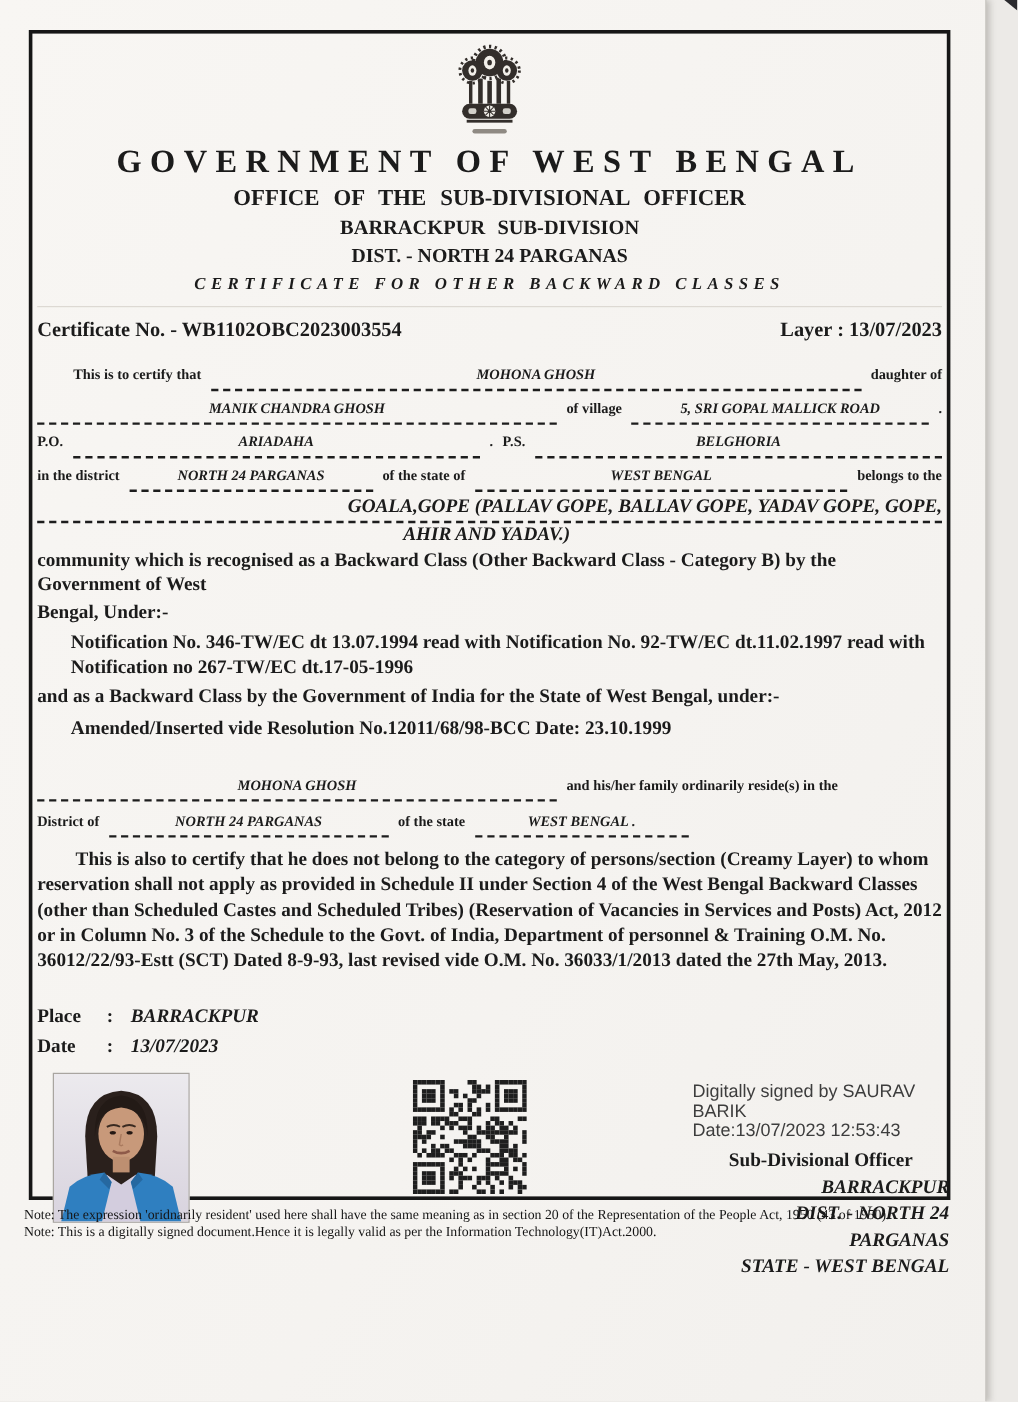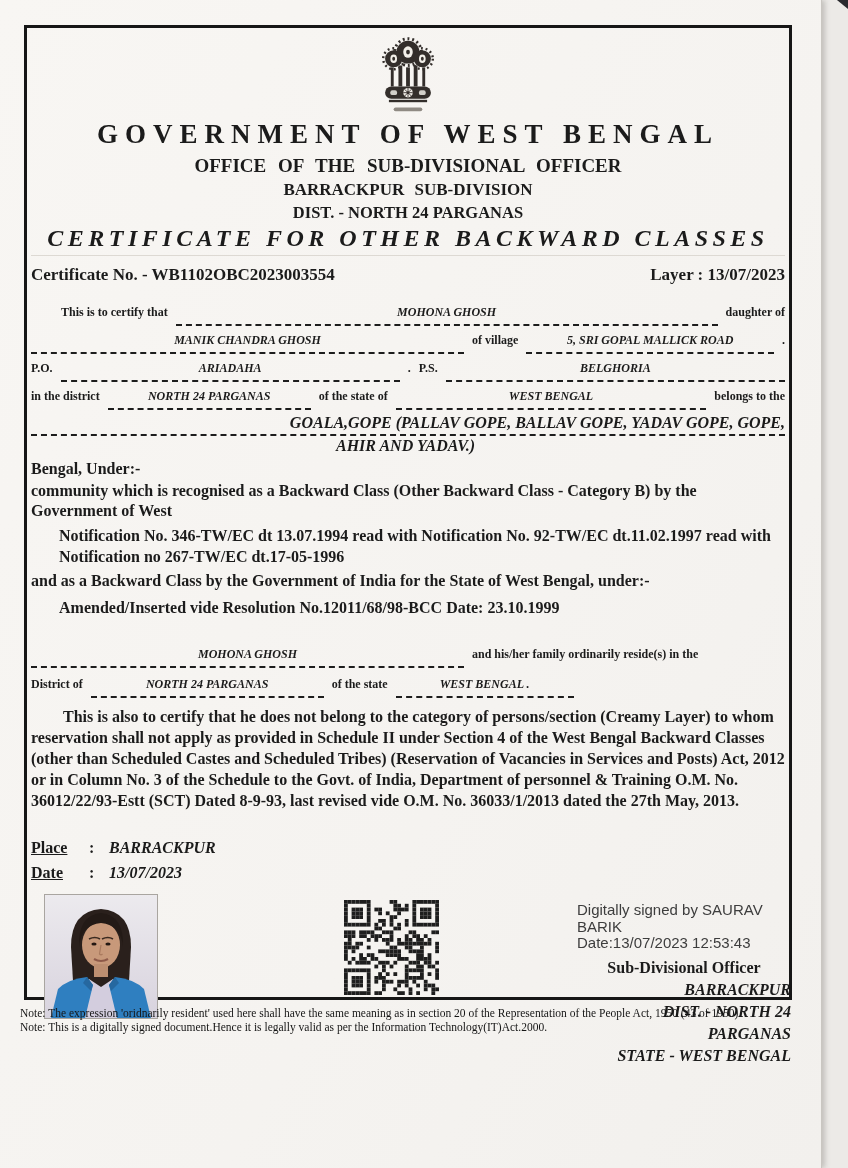--- a/index.html
+++ b/index.html
@@ -22,41 +22,41 @@
   .cert-box{
     position:absolute;left:24px;top:25px;width:768px;height:975px;
     border:3px solid #161616;box-sizing:border-box;padding:0 4px;
   }
   .hdr{text-align:center;}
   .emblem{margin-top:5px;height:84px;}
   .gov-title{margin-top:2px;font-size:27px;line-height:30px;font-weight:700;letter-spacing:7px;}
   .office-line{margin-top:6px;font-size:19px;line-height:21px;font-weight:700;word-spacing:7px;}
   .subdiv-line{margin-top:3px;font-size:17px;line-height:21px;font-weight:700;word-spacing:6px;}
   .dist-line{margin-top:3px;font-size:16.5px;line-height:20px;font-weight:700;}
-  .cert-title{margin-top:4px;font-size:24px;line-height:22px;font-weight:700;font-style:italic;letter-spacing:4.5px;padding-bottom:6px;border-bottom:1px solid #ddd9d3;}
+  .cert-title{margin-top:4px;font-size:14px;line-height:22px;font-weight:700;font-style:italic;letter-spacing:4.5px;padding-bottom:6px;border-bottom:1px solid #ddd9d3;}
   .certno-row{margin-top:8px;display:flex;justify-content:space-between;font-weight:700;font-size:17px;line-height:22px;}
   .line{display:flex;align-items:baseline;gap:8px;font-weight:700;font-size:12px;line-height:21px;}
   .lbl{white-space:nowrap;}
   .seg{border-bottom:2.5px dashed #1d1d1d;text-align:center;font-style:italic;padding:0 4px 1px 4px;min-width:40px;}
   .grow{flex:1;}
   .m-l1{margin-top:16px;}.m4{margin-top:4px;}.m2{margin-top:2px;}.m3{margin-top:3px;}.m6{margin-top:6px;}
   .indent1{padding-left:30px;}
   .community-underline{margin-top:2px;border-bottom:2.5px dashed #1d1d1d;font-weight:700;font-style:italic;font-size:16px;line-height:21px;text-align:right;padding-bottom:1px;}
   .community-2{font-weight:700;font-style:italic;font-size:16px;line-height:20px;padding-left:305px;}
   .para{font-weight:700;font-size:16px;line-height:20px;}
   .para.mt{margin-top:4px;}
   .para.ind{padding-left:28px;line-height:21px;}
   .resides-row{margin-top:26px;}
   .w225{width:225px;flex:none;}
   .w195{width:195px;flex:none;}
   .w170{width:170px;flex:none;}
   .w420{width:425px;flex:none;}
   .creamy{margin-top:8px;font-weight:700;font-size:16px;line-height:21px;text-indent:32px;text-align:left;}
   .pd-row{display:flex;gap:6px;font-weight:700;font-size:16px;line-height:22px;}
-  .pd-row .pl{width:52px;text-decoration:underline;}
+  .pd-row .pl{width:52px;}
   .pd-row .pc{width:14px;}
   .pd-row .pv{font-style:italic;}
   .place-m{margin-top:26px;}
   .bottom-row{position:relative;margin-top:8px;height:146px;}
   .photo{position:absolute;left:13px;top:2px;width:112px;height:123px;border:1px solid #a9a5a0;background:#e9e7ec;}
   .qr{position:absolute;left:313px;top:8px;width:95px;height:95px;}
   .sig-block{position:absolute;left:546px;top:10px;width:214px;}
   .sig-digital{font-family:"Liberation Sans","DejaVu Sans",sans-serif;font-size:15px;line-height:16.5px;color:#3d3d3d;}
   .sig-role{margin-top:5px;text-align:center;font-weight:700;font-size:16px;line-height:22px;}
   .sig-it{font-style:italic;text-align:right;font-weight:700;font-size:16px;line-height:22px;}
@@ -152,22 +152,22 @@
       <span class="lbl">in the district</span>
       <span class="seg w195"><span>NORTH 24 PARGANAS</span></span>
       <span class="lbl">of the state of</span>
       <span class="seg grow"><span>WEST BENGAL</span></span>
       <span class="lbl">belongs to the</span>
     </div>
 
     <div class="community-underline">GOALA,GOPE (PALLAV GOPE, BALLAV GOPE, YADAV GOPE, GOPE,</div>
     <div class="community-2">AHIR AND YADAV.)</div>
 
+    <div class="para m2">community which is recognised as a Backward Class (Other Backward Class - Category B) by the Government of West</div>
     <div class="para m3">Bengal, Under:-</div>
-    <div class="para m2">community which is recognised as a Backward Class (Other Backward Class - Category B) by the Government of West</div>
     <div class="para mt ind">Notification No. 346-TW/EC dt 13.07.1994 read with Notification No. 92-TW/EC dt.11.02.1997 read with Notification no 267-TW/EC dt.17-05-1996</div>
     <div class="para mt">and as a Backward Class by the Government of India for the State of West Bengal, under:-</div>
     <div class="para ind" style="margin-top:6px;">Amended/Inserted vide Resolution No.12011/68/98-BCC Date: 23.10.1999</div>
 
     <div class="line resides-row">
       <span class="seg w420"><span>MOHONA GHOSH</span></span>
       <span class="lbl">and his/her family ordinarily reside(s) in the</span>
     </div>
 
     <div class="line m6">

